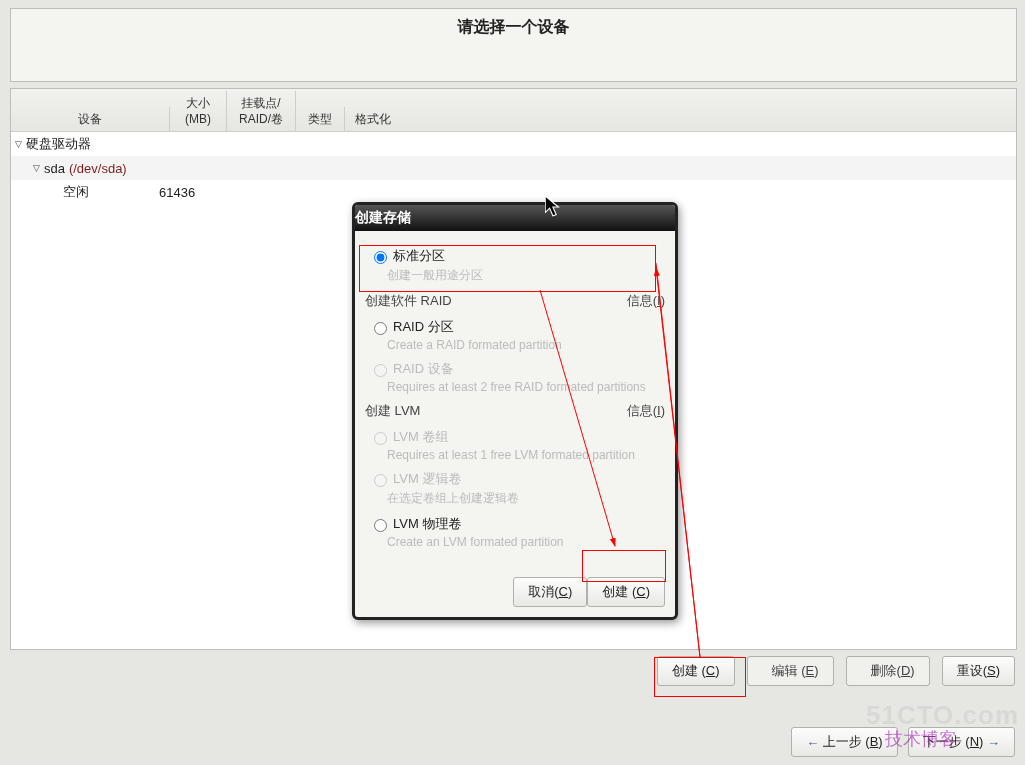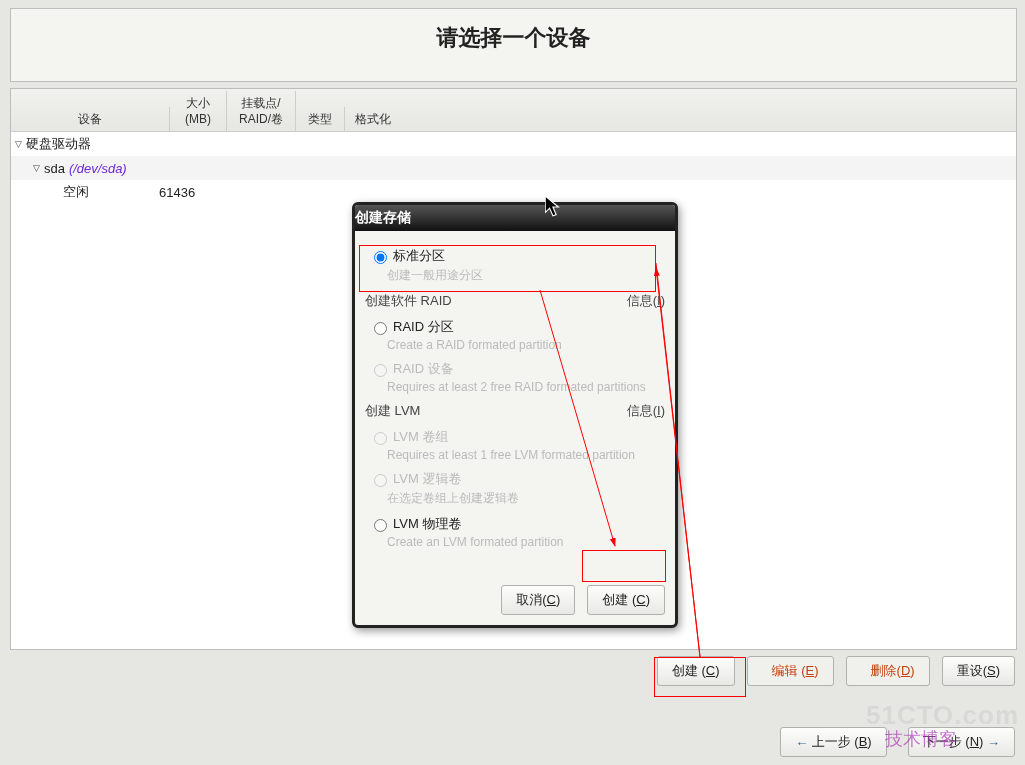--- a/index.html
+++ b/index.html
@@ -22,23 +22,23 @@
     position: absolute;
     left: 10px;
     top: 8px;
     width: 1005px;
     height: 72px;
     border: 1px solid #bdbdbd;
     background: #f4f4f1;
   }
   .title {
     text-align: center;
-    font-size: 22px;
+    font-size: 16px;
     font-weight: 700;
-    margin-top: 14px;
+    margin-top: 8px;
     color: #222;
   }
   .mainbox {
     position: absolute;
     left: 10px;
     top: 88px;
     width: 1005px;
     height: 560px;
     border: 1px solid #bdbdbd;
     background: #fff;
@@ -72,22 +72,21 @@
     height: 24px;
     display: flex;
     align-items: center;
   }
   .tri {
     font-size: 9px;
     padding: 0 4px;
     color: #444;
   }
   .light {
-    color: #6d28d9;
-    font-style: italic;
+    color: #7f1d1d;
   }
   .modal {
     position: absolute;
     left: 352px;
     top: 202px;
     width: 320px;
     border: 3px solid #222;
     border-radius: 6px;
     background: #f4f4f1;
     box-shadow: 2px 3px 8px rgba(0,0,0,.4);
@@ -125,53 +124,52 @@
   }
   .hint {
     font-size: 12px;
     color: #bbb;
     margin-left: 22px;
     margin-top: 2px;
   }
   .modal-actions {
     display: flex;
     justify-content: flex-end;
-    gap: 12px;
-    margin-top: 36px;
+    margin-top: 28px;
   }
   .btn {
     background: linear-gradient(#fdfdfc,#e8e8e5);
     border: 1px solid #b0b0ad;
     border-radius: 3px;
     padding: 5px 14px;
     font-size: 13px;
     color: #222;
     cursor: pointer;
   }
   .btn.disabled {
-    color: #c2410c;
+    color: #404040;
     background: #f0f0ed;
     padding-left: 24px;
   }
   .u { text-decoration: underline; }
   .footer-btns {
     position: absolute;
     left: 10px;
     top: 656px;
     width: 1005px;
     display: flex;
     justify-content: flex-end;
     gap: 12px;
   }
   .nav-btns {
     position: absolute;
     right: 10px;
     bottom: 8px;
     display: flex;
-    gap: 21px;
+    gap: 10px;
   }
   .watermark {
     position: absolute;
     right: 6px;
     bottom: 34px;
     color: #d0d0d0;
     opacity: .6;
     font-size: 26px;
     font-family: Arial, sans-serif;
     font-weight: 700;

